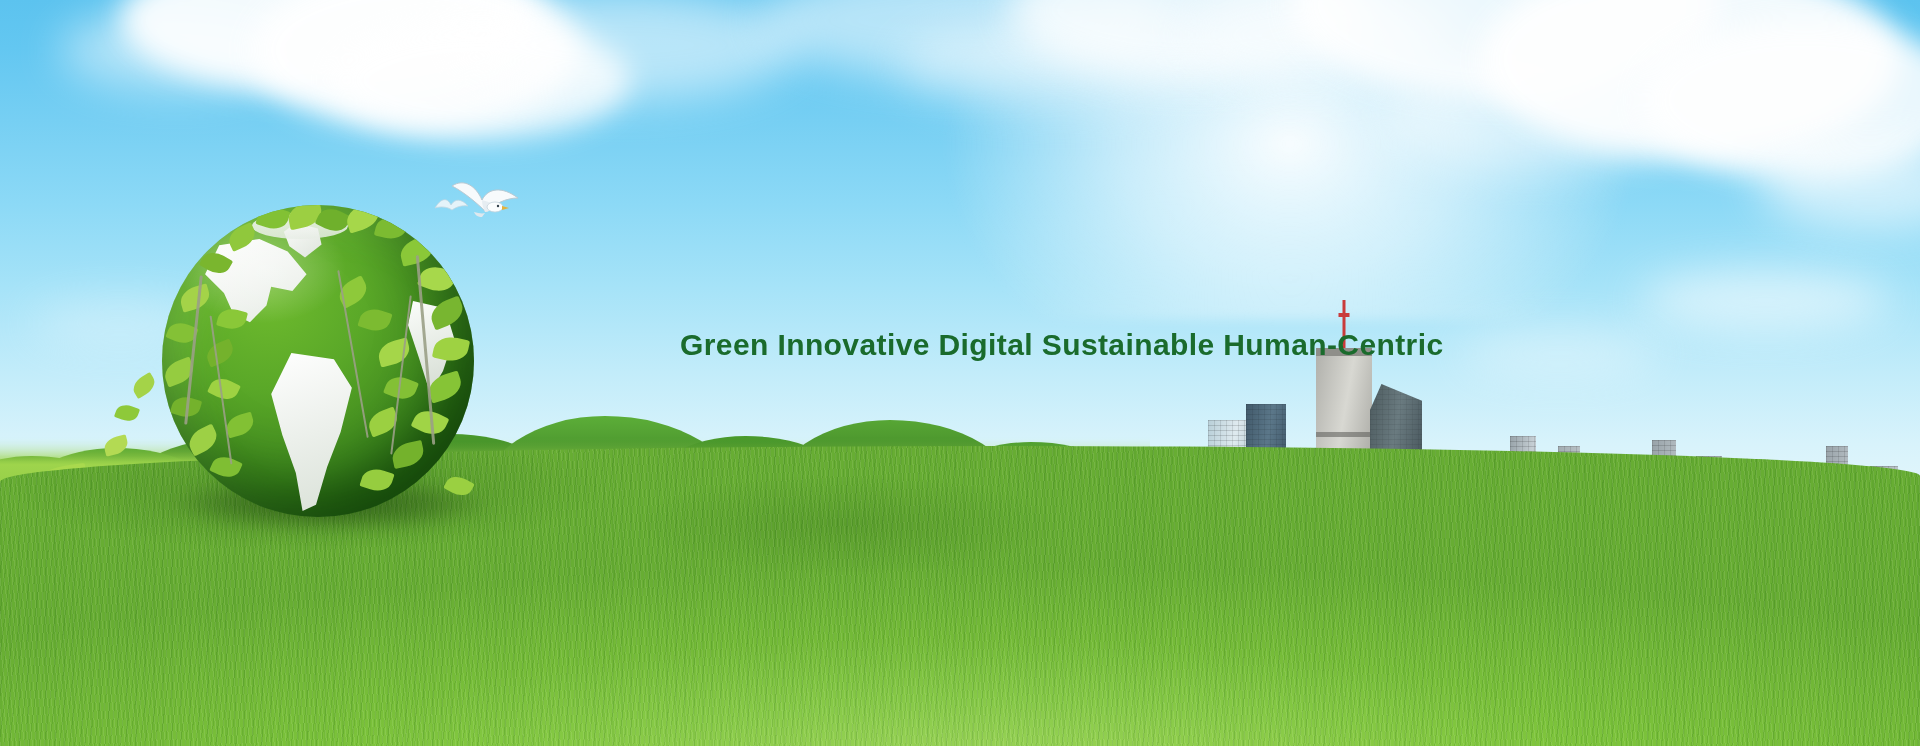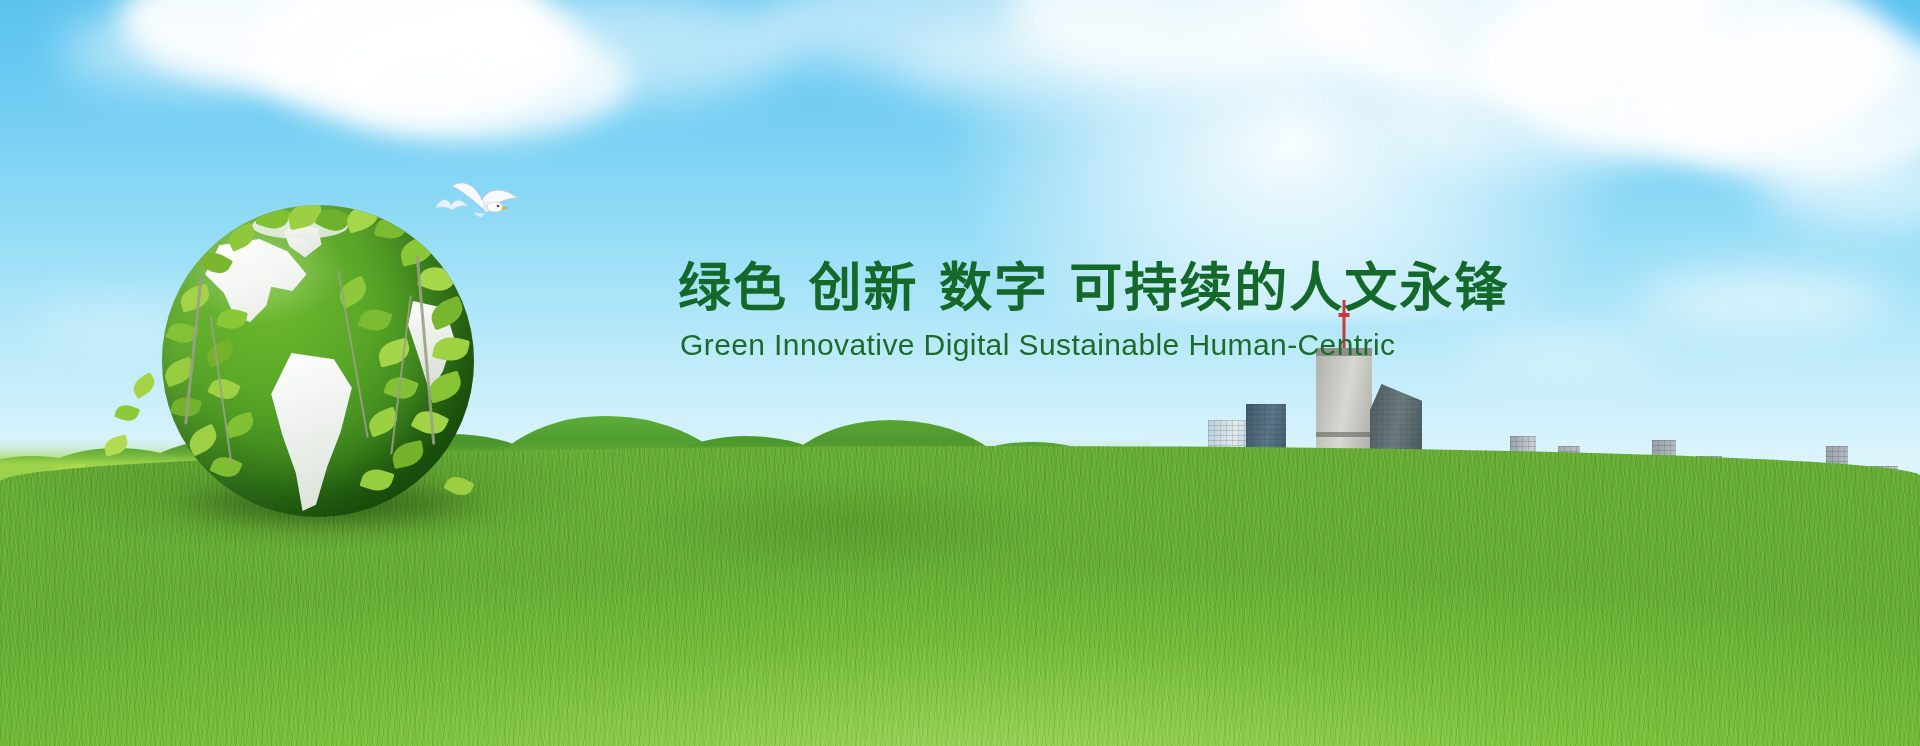--- a/index.html
+++ b/index.html
@@ -164,21 +164,21 @@
     letter-spacing:2px;
     line-height:1.12;
     white-space:nowrap;
     font-family:"DejaVu Sans","Liberation Sans",sans-serif;
   }
   .subhead{
     position:absolute;left:680px;top:328px;width:900px;
     text-align:left;
     color:#1a6b2c;
     font-size:30px;
-    font-weight:normal;
+    font-weight:bold;
     letter-spacing:.4px;
     white-space:nowrap;
     font-family:"Liberation Sans","DejaVu Sans",sans-serif;
   }
 </style>
 </head>
 <body>
 
 <div class="banner">
 
@@ -510,16 +510,15 @@
         <div class="branch" style="left:190px;top:64px;width:2px;height:170px;transform:rotate(-10deg);"></div>
       </div>
     </div>
 
     <div class="vleaf" style="left:-18px;top:172px;width:24px;height:17px;background:#a4d348;transform:rotate(-32deg);"></div>
     <div class="vleaf" style="left:-34px;top:200px;width:22px;height:16px;background:#8ec93a;transform:rotate(20deg);"></div>
     <div class="vleaf" style="left:-46px;top:232px;width:24px;height:17px;background:#b3da53;transform:rotate(-14deg);"></div>
     <div class="vleaf" style="left:296px;top:272px;width:26px;height:18px;background:#9ad041;transform:rotate(28deg);"></div>
   </div>
 
-  <div class="headline">绿色  创新  数字  可持续的人文永锋</div>
   <div class="subhead">Green  Innovative  Digital  Sustainable  Human-Centric</div>
 
 </div>
 
 </body></html>

